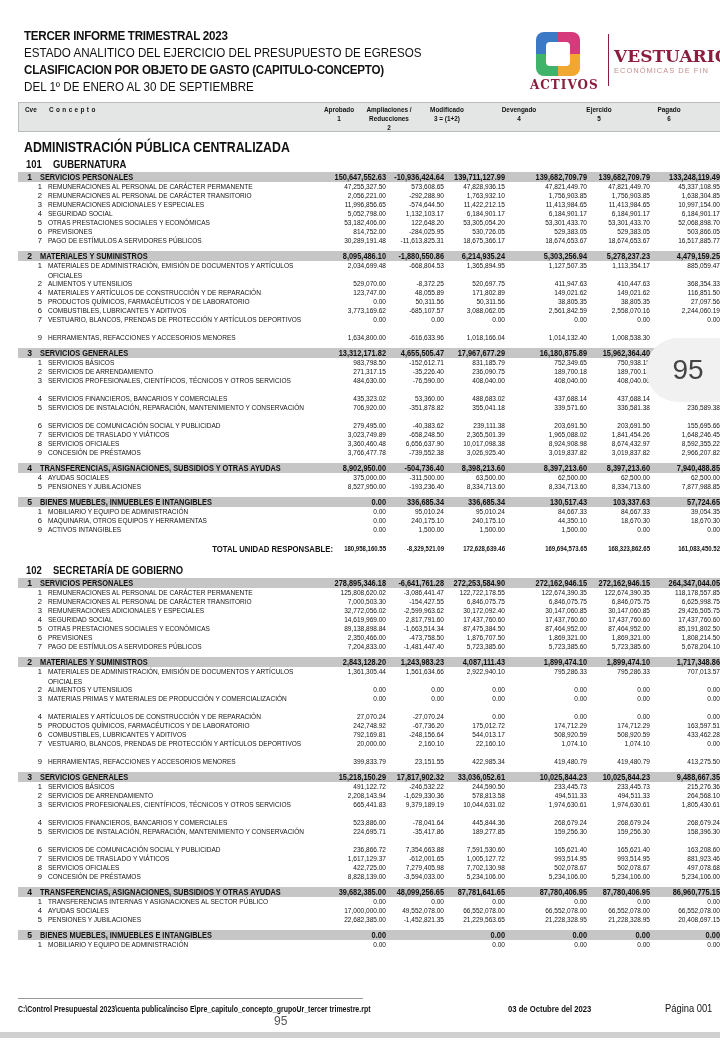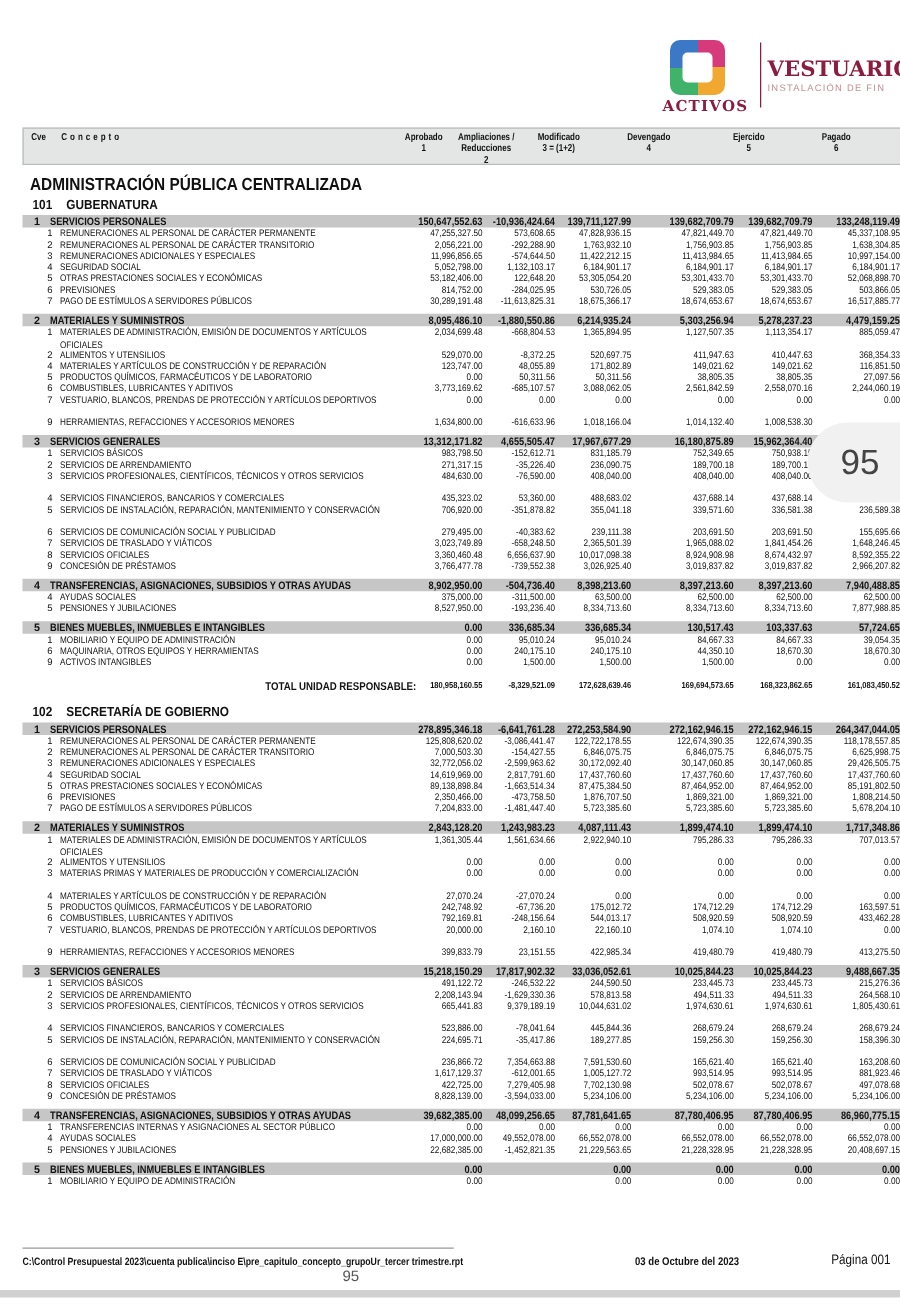--- a/index.html
+++ b/index.html
@@ -40,27 +40,33 @@
   .footer-page { position: absolute; left: 665px; top: 1002px; font-size: 11px; transform: scaleX(0.85); transform-origin: left; white-space: nowrap; }
   .bottom-bar { position: absolute; left: 0; top: 1032px; width: 720px; height: 6px; background: #d0d0d0; }
   .badge { position: absolute; left: 646px; top: 338px; width: 84px; height: 64px; background: #f1f1f1; border-radius: 32px 0 0 32px; font-size: 28px; color: #444; display: flex; align-items: center; justify-content: center; }
   .small95 { position: absolute; left: 274px; top: 1014px; font-size: 12px; color: #555; }
 </style>
 </head>
 <body>
 
 <div class="page">
 
+  <div class="hdr">
+    <div class="l1">TERCER INFORME TRIMESTRAL 2023</div>
+    <div class="l2">ESTADO ANALITICO DEL EJERCICIO DEL PRESUPUESTO DE EGRESOS</div>
+    <div class="l1">CLASIFICACION POR OBJETO DE GASTO (CAPITULO-CONCEPTO)</div>
+    <div class="l2">DEL 1º DE ENERO AL 30 DE SEPTIEMBRE</div>
+  </div>
 
   <div class="logo">
     <div class="logo-mark"></div>
     <div class="logo-oax">ACTIVOS</div>
     <div class="logo-sep"></div>
     <div class="logo-fin">VESTUARIO</div>
-    <div class="logo-sub">INSTALACIÓN DE FIN</div>
+    <div class="logo-sub">ECONÓMICAS DE FIN</div>
   </div>
 
   <div class="colhdr">
     <div class="ch cve">Cve</div>
     <div class="ch con">Concepto</div>
     <div class="ch num" style="left:320px">
         <div>Aprobado</div>
         <div>1</div>
       </div>
     <div class="ch num" style="left:370px">

